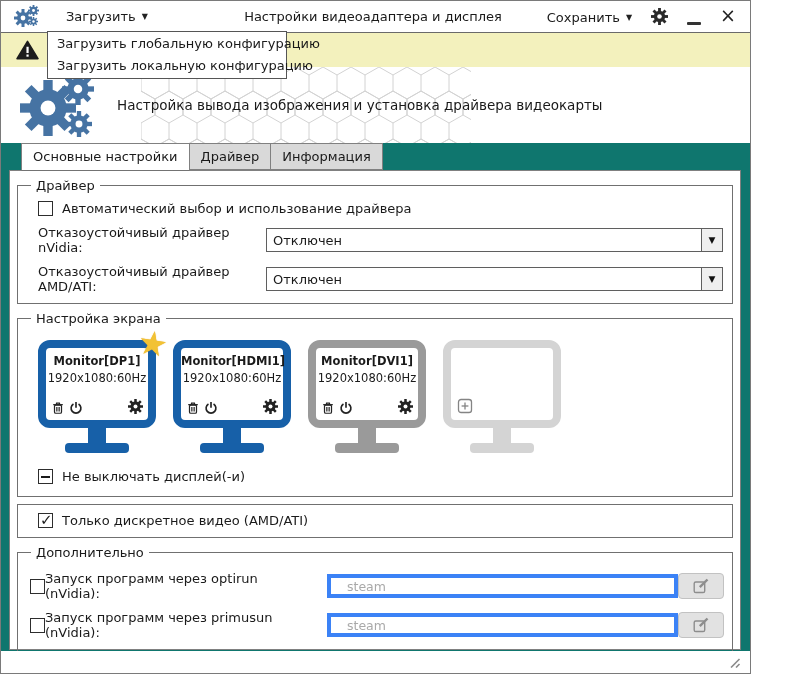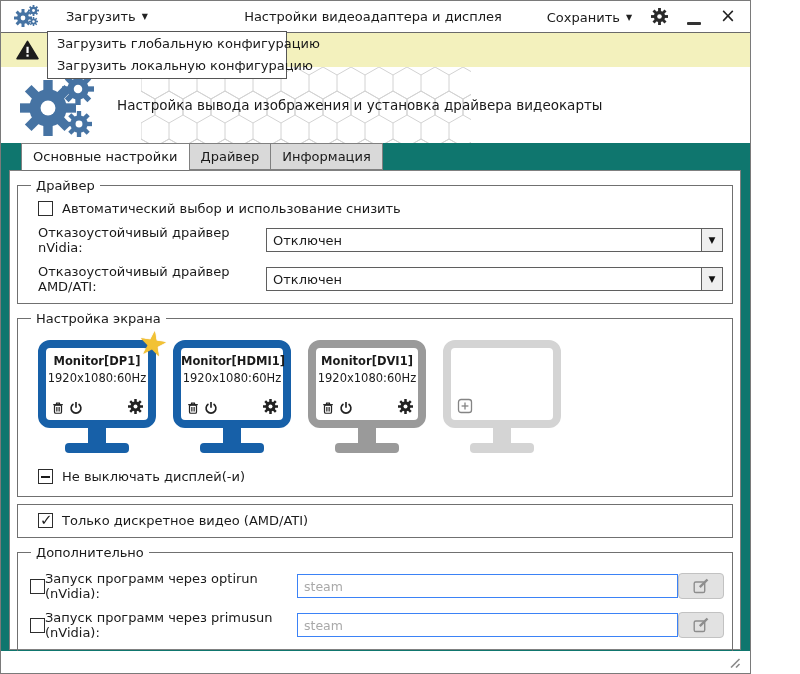--- a/index.html
+++ b/index.html
@@ -66,21 +66,21 @@
   .mon .mres { font-size:11.5px; text-align:center; margin-top:3px; white-space:nowrap; }
   .mon .iconrow { position:absolute; left:5px; right:5px; bottom:3px; display:flex; align-items:center; }
   .mon .iconrow .left { display:flex; gap:4px; align-items:center; }
   .mon .iconrow .right { margin-left:auto; }
   .star { position:absolute; top:-16px; right:-12px; font-size:33px; color:#f2c234; transform:rotate(9deg); z-index:4; text-shadow:0 0 1px #e0a92c; }
   .addbox { position:absolute; left:6px; bottom:6px; }
 
   
   .xrow { display:flex; align-items:center; margin:9px 0 0 4px; }
   .xrow .lbl2 { width:252px; flex:0 0 auto; }
-  .txt { flex:1; height:24px; border:1px solid #3b82f6; padding:0 6px; font:12.5px "DejaVu Sans",sans-serif; color:#333; }
+  .txt { flex:1; height:24px; border:4px solid #3b82f6; padding:0 16px; font:12.5px "DejaVu Sans",sans-serif; color:#333;margin-left:30px; }
   .txt::placeholder { color:#a9a9a9; }
   .editbtn { width:46px; height:26px; border:1px solid #c2c2c2; border-radius:4px; background:#e2e2e2; display:flex; align-items:center; justify-content:center; flex:0 0 auto; }
 
   
   .statusbar { position:absolute; left:0; right:0; bottom:0; height:22px; background:#fff; }
   .grip { position:absolute; right:9px; bottom:5px; }
 </style>
 </head>
 <body>
 
@@ -215,21 +215,21 @@
     <div class="tab">Драйвер</div>
     <div class="tab">Информация</div>
   </div>
 
   <div class="panel">
 
     <fieldset>
       <legend>Драйвер</legend>
       <div class="cb-row">
         <span class="cb"></span>
-        <span>Автоматический выбор и использование снизить</span>
+        <span>Автоматический выбор и использование драйвера</span>
       </div>
       <div class="frow">
         <span class="lbl">Отказоустойчивый драйвер nVidia:</span>
         <div class="combo">
           <span class="val">Отключен</span>
           <span class="arrow">▼</span>
         </div>
       </div>
       <div class="frow">
         <span class="lbl">Отказоустойчивый драйвер AMD/ATI:</span>

